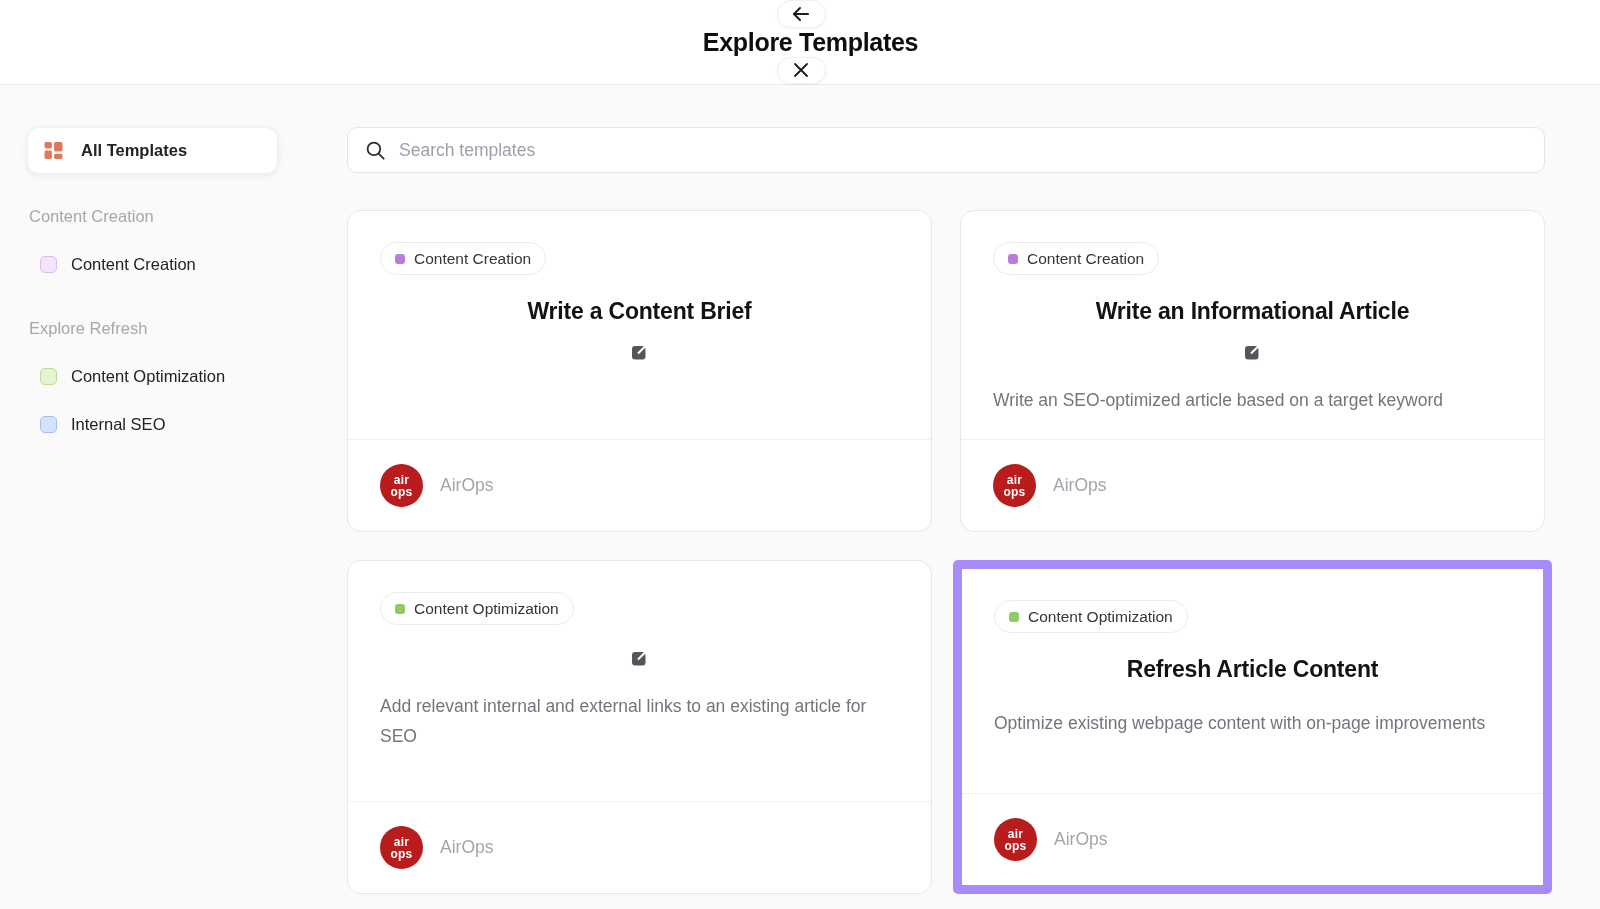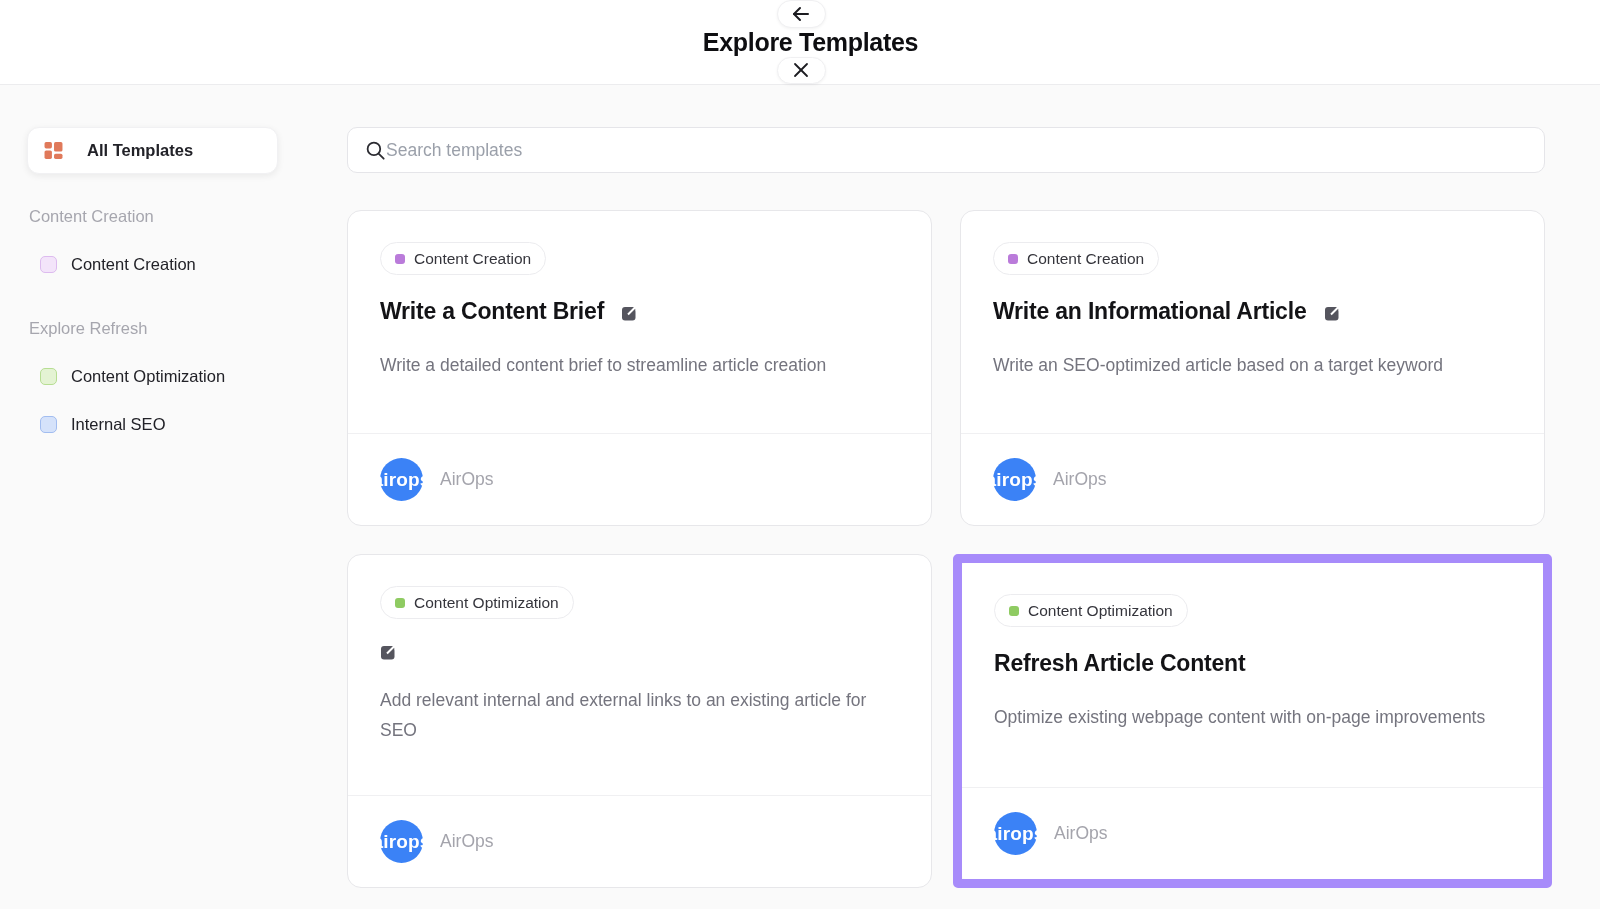--- a/index.html
+++ b/index.html
@@ -47,21 +47,21 @@
   }
 
   
   .sidebar { width: 251px; flex-shrink: 0; }
   .all-templates {
     height: 47px;
     background: #FFFFFF;
     border: 1px solid #F1F1F3;
     border-radius: 12px;
     box-shadow: 0 2px 7px rgba(0,0,0,0.07);
-    display: flex; align-items: center; gap: 24px;
+    display: flex; align-items: center; gap: 18px;
     padding: 0 16px;
     font-size: 16.5px; font-weight: 700; color: #222228;
     cursor: pointer;
   }
   .section-label {
     margin: 33px 0 0 2px;
     font-size: 16.5px;
     font-weight: 500;
     color: #A6A6AE;
   }
@@ -82,21 +82,21 @@
   }
   .section-gap { margin-top: 45px; }
 
   
   .main { flex: 1; margin-left: 69px; }
   .search {
     height: 46px;
     background: #FFFFFF;
     border: 1px solid #E5E5E9;
     border-radius: 10px;
-    display: flex; align-items: center; 
+    display: flex; align-items: center; gap: 13px;
     padding: 0 17px;
   }
   .search input {
     border: none; outline: none; background: transparent;
     font-family: "Liberation Sans", sans-serif;
     font-size: 17.5px; color: #18181B;
     width: 100%;
   }
   .search input::placeholder { color: #9BA0AA; }
 
@@ -121,21 +121,21 @@
     display: inline-flex; align-items: center; gap: 9px;
     height: 33px; padding: 0 14px;
     background: #FFFFFF;
     border: 1px solid #ECECEF;
     border-radius: 999px;
     font-size: 15.5px; color: #35353C;
   }
   .dot { width: 10px; height: 10px; border-radius: 3px; }
   .title-row {
     margin-top: 23px;
-    display: flex; align-items: center; gap: 17px;
+    display: flex; align-items: center; gap: 17px; flex-direction: column;
   }
   .card-title {
     font-size: 23px; font-weight: 700; color: #131316;
     letter-spacing: -0.2px;
   }
   .ext-icon { display: flex; cursor: pointer; }
   .card-desc {
     margin: 25px 0 24px;
     font-size: 17.5px; line-height: 30px;
     color: #74747E;
@@ -143,24 +143,24 @@
   }
   .card-footer {
     margin-top: auto;
     border-top: 1px solid #F0F0F2;
     padding: 20px 32px;
     min-height: 92px;
     display: flex; align-items: center; gap: 17px;
   }
   .logo {
     width: 43px; height: 43px; border-radius: 50%;
-    background: #3b82f6; color: #FFFFFF;
-    display: flex; flex-direction: row;
+    background: #b91c1c; color: #FFFFFF;
+    display: flex; flex-direction: column;
     align-items: center; justify-content: center;
-    font-size: 19px; font-weight: 700; line-height: 12px;
+    font-size: 12px; font-weight: 700; line-height: 12px;
     letter-spacing: 0.2px;
     flex-shrink: 0;
   }
   .publisher { font-size: 17.5px; color: #A4A4AC; }
 
   
   .highlight-wrap {
     border: 9px solid #A78BFA;
     border-radius: 5px;
     margin: 0 -7px;
@@ -254,21 +254,20 @@
             </span>
             <div class="title-row">
               <h2 class="card-title">Write a Content Brief</h2>
               <span class="ext-icon">
                 <svg width="18" height="18" viewBox="0 0 18 18">
                   <rect x="1" y="4" width="13.5" height="13.5" rx="3" fill="#55555E"></rect>
                   <path d="M7 11.5 L15 3.5 M10.3 3 H15.6 V8.3" stroke="#FFFFFF" stroke-width="2" fill="none"></path>
                 </svg>
               </span>
             </div>
-            <p class="card-desc">Write a detailed content brief to streamline article creation</p>
           </div>
           <div class="card-footer">
             <span class="logo">
               <span>air</span>
                 <span>ops</span>
             </span>
             <span class="publisher">AirOps</span>
           </div>
         </article>
 

